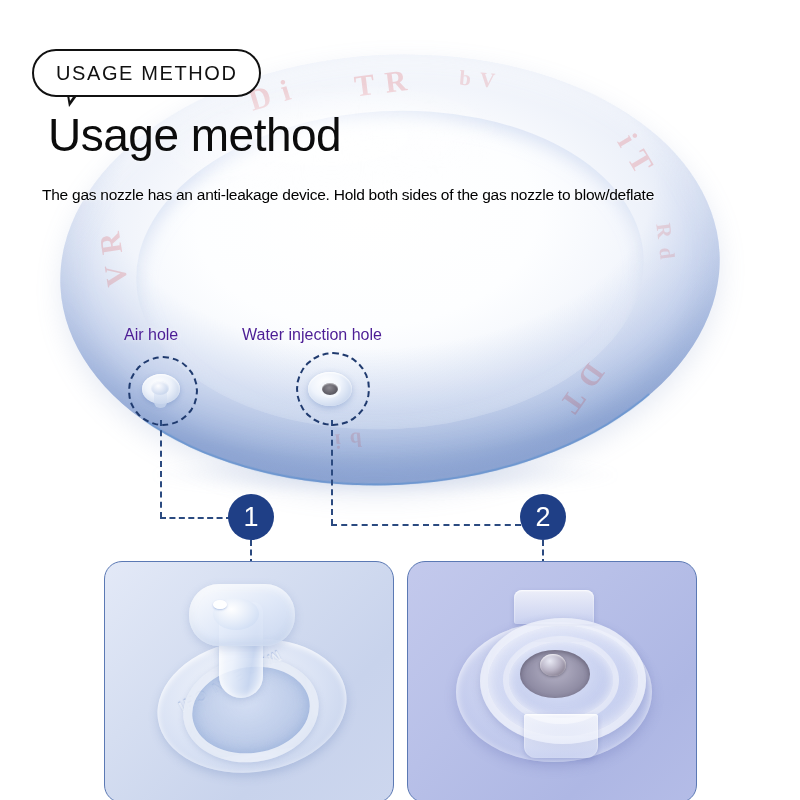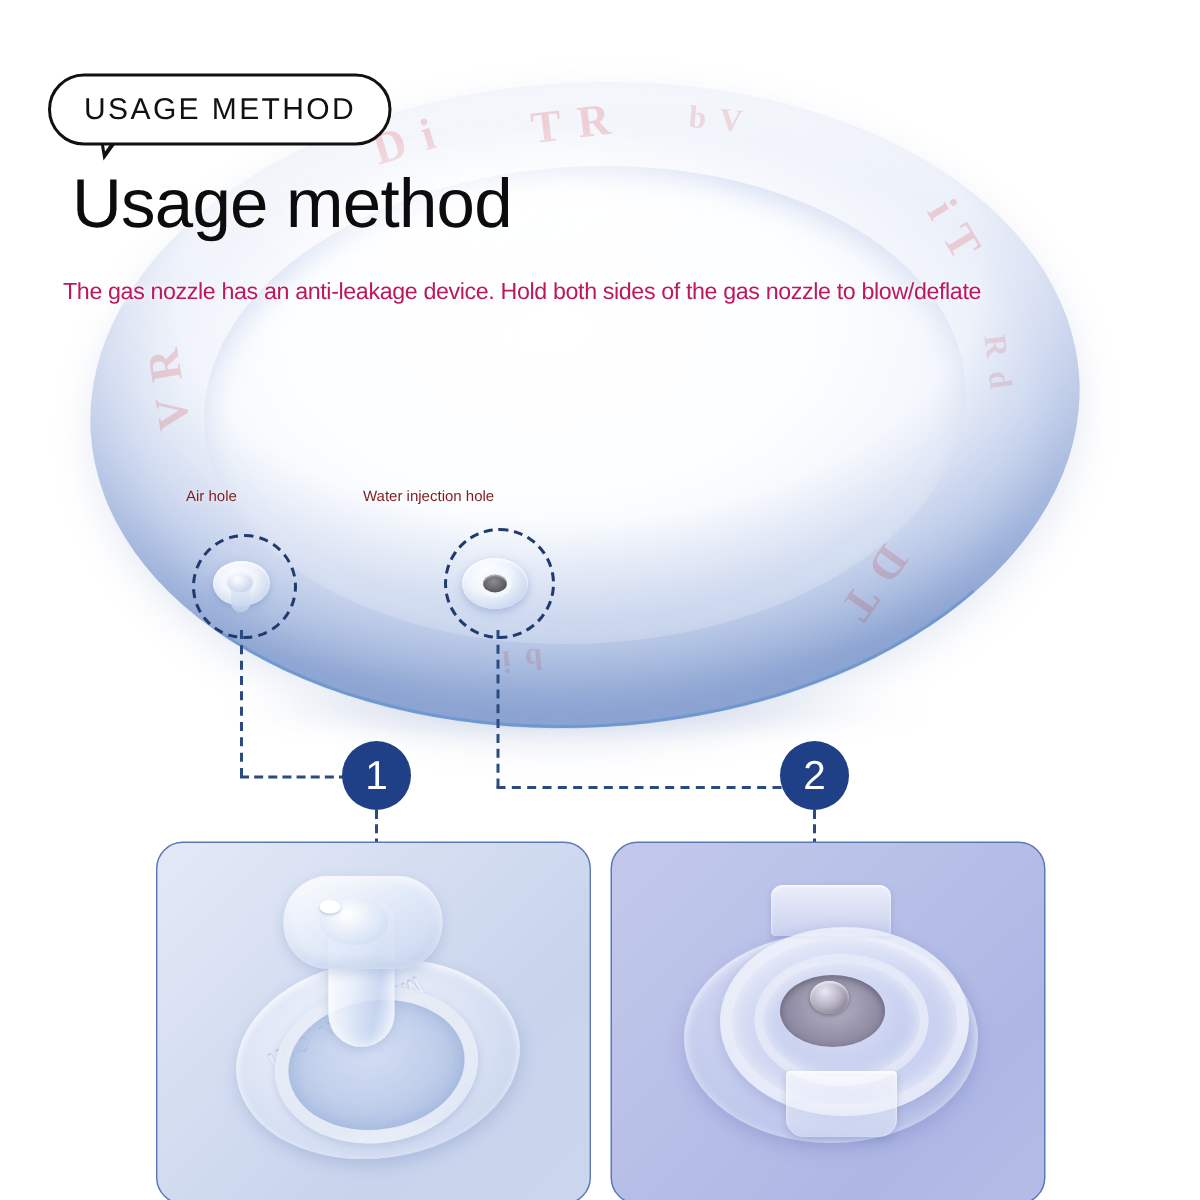--- a/index.html
+++ b/index.html
@@ -214,32 +214,32 @@
     line-height: 1;
     z-index: 6;
     text-shadow: 0 0 10px rgba(255,255,255,.55);
   }
   .page-sub {
     position: absolute;
     left: 42px; top: 186px;
     width: 700px;
     font-size: 15.5px;
     font-weight: 400;
-    color: #be185d;
+    color: #000000;
     letter-spacing: -.25px;
     line-height: 1.2;
     z-index: 6;
     text-shadow: 0 0 8px rgba(255,255,255,.75), 0 0 3px rgba(255,255,255,.9);
   }
 
   
   .anno-label {
     position: absolute;
-    font-size: 10px;
-    color: #7f1d1d;
+    font-size: 16px;
+    color: #4c1d95;
     z-index: 7;
     white-space: nowrap;
     text-shadow: 0 0 7px rgba(255,255,255,.8);
   }
   .anno-label.air { left: 124px; top: 326px; }
   .anno-label.water { left: 242px; top: 326px; }
 
   .dash-circle {
     position: absolute;
     border: 2.5px dashed #1f3a6e;

